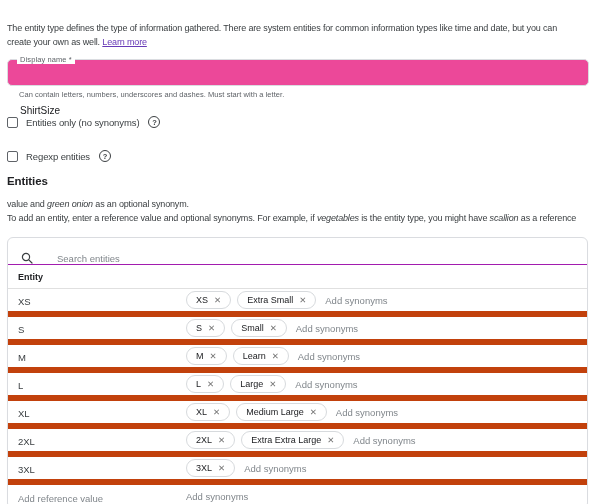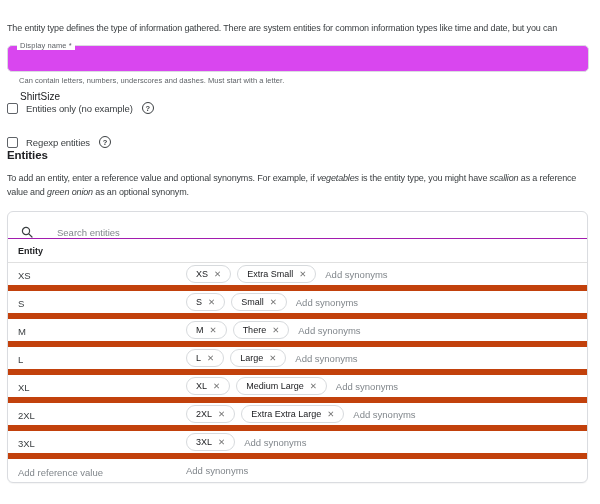--- a/index.html
+++ b/index.html
@@ -5,35 +5,35 @@
   * { margin:0; padding:0; box-sizing:border-box; }
   html,body { width:600px; height:504px; background:#fff; overflow:hidden; }
   body { font-family:"Liberation Sans", sans-serif; color:#3c4043; }
   .page { position:absolute; left:7px; top:21px; width:582px; }
 
   
   .intro-line { font-size:9px; letter-spacing:-0.15px; line-height:14px; white-space:nowrap; color:#3c4043; }
   .link { color:#673ab7; text-decoration:underline; cursor:pointer; }
 
   
-  .field { position:relative; margin-top:10px; height:27px; border:1px solid #dadce0; border-radius:5px; background:#d946ef; }
+  .field { position:relative; margin-top:10px; height:27px; border:1px solid #dadce0; border-radius:5px; background:#ec4899; }
   .field-label { position:absolute; top:-5px; left:9px; background:#fff; padding:0 3px; font-size:7.5px; color:#5f6368; letter-spacing:0.1px; }
   .field-value { font-size:10px; color:#202124; line-height:25px; padding-left:12px;margin-top:38px; }
   .helper { margin:4px 0 0 12px; font-size:7.5px; color:#5f6368; letter-spacing:0.05px; }
 
   
   .check-row { display:flex; align-items:center; gap:8px; height:12px; }
   .check-row.first { margin-top:17px; }
   .check-row.second { margin-top:22px; }
   .checkbox { width:11px; height:11px; border:1.5px solid #5f6368; border-radius:2px; background:#fff; flex:0 0 auto; cursor:pointer; }
   .check-label { font-size:9.5px; letter-spacing:-0.1px; color:#3c4043; }
   .help-icon { width:12px; height:12px; border:1.1px solid #3c4043; border-radius:50%; display:flex; align-items:center; justify-content:center; font-size:7.5px; font-weight:bold; color:#3c4043; margin-left:1px; cursor:pointer; }
 
   
-  .section-heading { margin-top:1px; font-size:11.5px; font-weight:700; color:#202124; letter-spacing:-0.1px; }
+  .section-heading { margin-top:13px; font-size:11.5px; font-weight:700; color:#202124; letter-spacing:-0.1px; }
   .desc { margin-top:10px; }
   .desc .intro-line em { font-style:italic; }
 
   
   .card { margin-top:12px; width:581px; border:1px solid #dadce0; border-radius:6px; background:#fff; overflow:hidden; box-shadow:0 1px 1px rgba(0,0,0,0.04); }
   .search-row { height:27px; display:flex; align-items:flex-end; gap:24px; padding-left:13px; border-bottom:1px solid #a21caf; cursor:text; }
   .search-placeholder { font-size:9.5px; color:#80868b; }
   .header-row { height:24px; display:flex; align-items:center; border-bottom:1px solid #e0e0e0;gap:14px; }
   .header-row .cell { font-size:9px; font-weight:700; color:#202124; letter-spacing:0; }
   .cell-entity { width:178px; padding-left:10px; flex:0 0 auto; }
@@ -47,44 +47,45 @@
   .placeholder-text { font-size:9.5px; color:#80868b; }
   .search-icon-svg { display:block; }
 </style>
 </head>
 <body>
 
 <div class="page">
 
   <div class="intro">
     <div class="intro-line">The entity type defines the type of information gathered. There are system entities for common information types like time and date, but you can</div>
+    <div class="intro-line"><span>create your own as well.</span> <span class="link">Learn more</span></div>
   </div>
 
   <div class="field">
     <span class="field-label">Display name *</span>
     <div class="field-value">ShirtSize</div>
   </div>
   <div class="helper">Can contain letters, numbers, underscores and dashes. Must start with a letter.</div>
 
   <div class="check-row first">
     <span class="checkbox"></span>
-    <span class="check-label">Entities only (no example)</span>
+    <span class="check-label">Entities only (no synonyms)</span>
     <span class="help-icon">?</span>
   </div>
   <div class="check-row second">
     <span class="checkbox"></span>
     <span class="check-label">Regexp entities</span>
     <span class="help-icon">?</span>
   </div>
 
   <div class="section-heading">Entities</div>
 
   <div class="desc">
+    <div class="intro-line"><span>value and </span><em>green onion</em><span> as an optional synonym.</span></div>
     <div class="intro-line"><span>To add an entity, enter a reference value and optional synonyms. For example, if </span><em>vegetables</em><span> is the entity type, you might have </span><em>scallion</em><span> as a reference</span></div>
-    <div class="intro-line"><span>value and </span><em>green onion</em><span> as an optional synonym.</span></div>
   </div>
 
   <div class="card">
 
     <div class="search-row">
       <svg class="search-icon-svg" width="12" height="12" viewBox="0 0 12 12">
         <circle cx="5" cy="5" r="3.6" fill="none" stroke="#3c4043" stroke-width="1.2"></circle>
         <line x1="7.8" y1="7.8" x2="11" y2="11" stroke="#3c4043" stroke-width="1.2" stroke-linecap="round"></line>
       </svg>
       <span class="search-placeholder">Search entities</span>
@@ -135,21 +136,21 @@
     <div class="cell-entity">
       <span class="entity-text">M</span>
     </div>
     <div class="cell-syn">
   <span class="chip">
     <span class="chip-label">M</span>
     <span class="chip-x">✕</span>
   </span>
 
   <span class="chip">
-    <span class="chip-label">There</span>
+    <span class="chip-label">Learn</span>
     <span class="chip-x">✕</span>
   </span>
 <span class="add-syn">Add synonyms</span>
           </div>
   </div>
 
   <div class="t-row">
     <div class="cell-entity">
       <span class="entity-text">L</span>
     </div>

